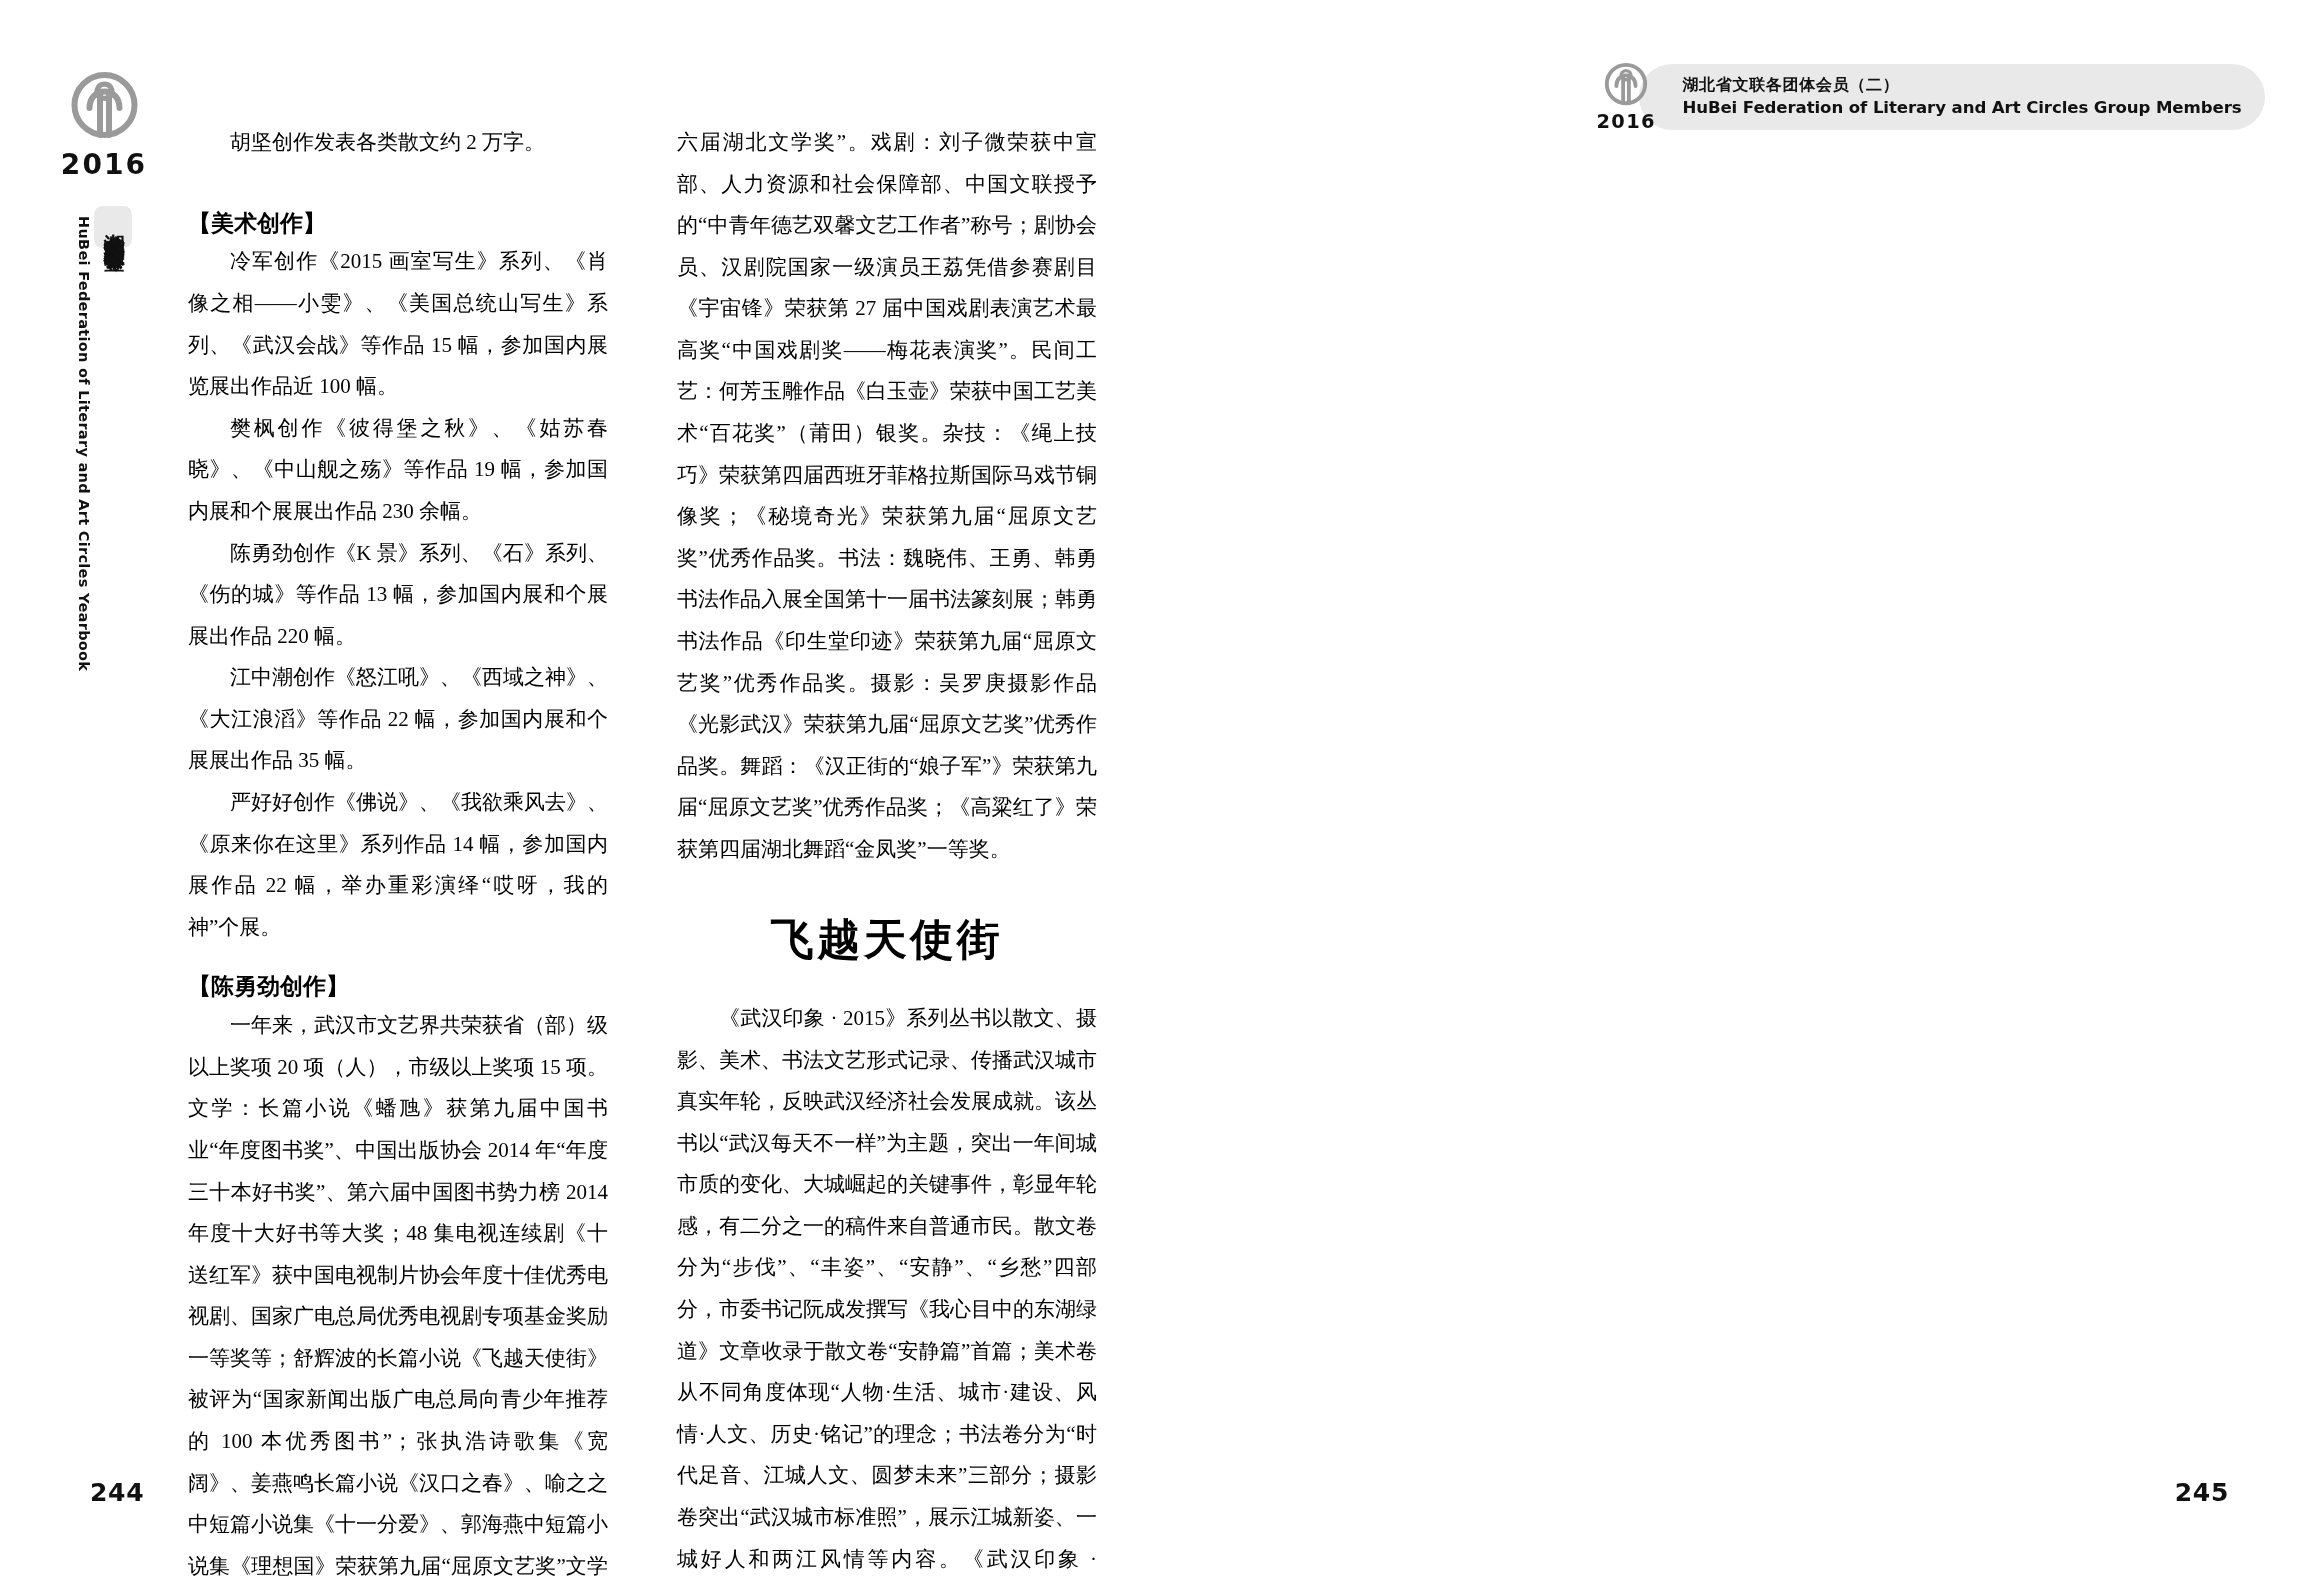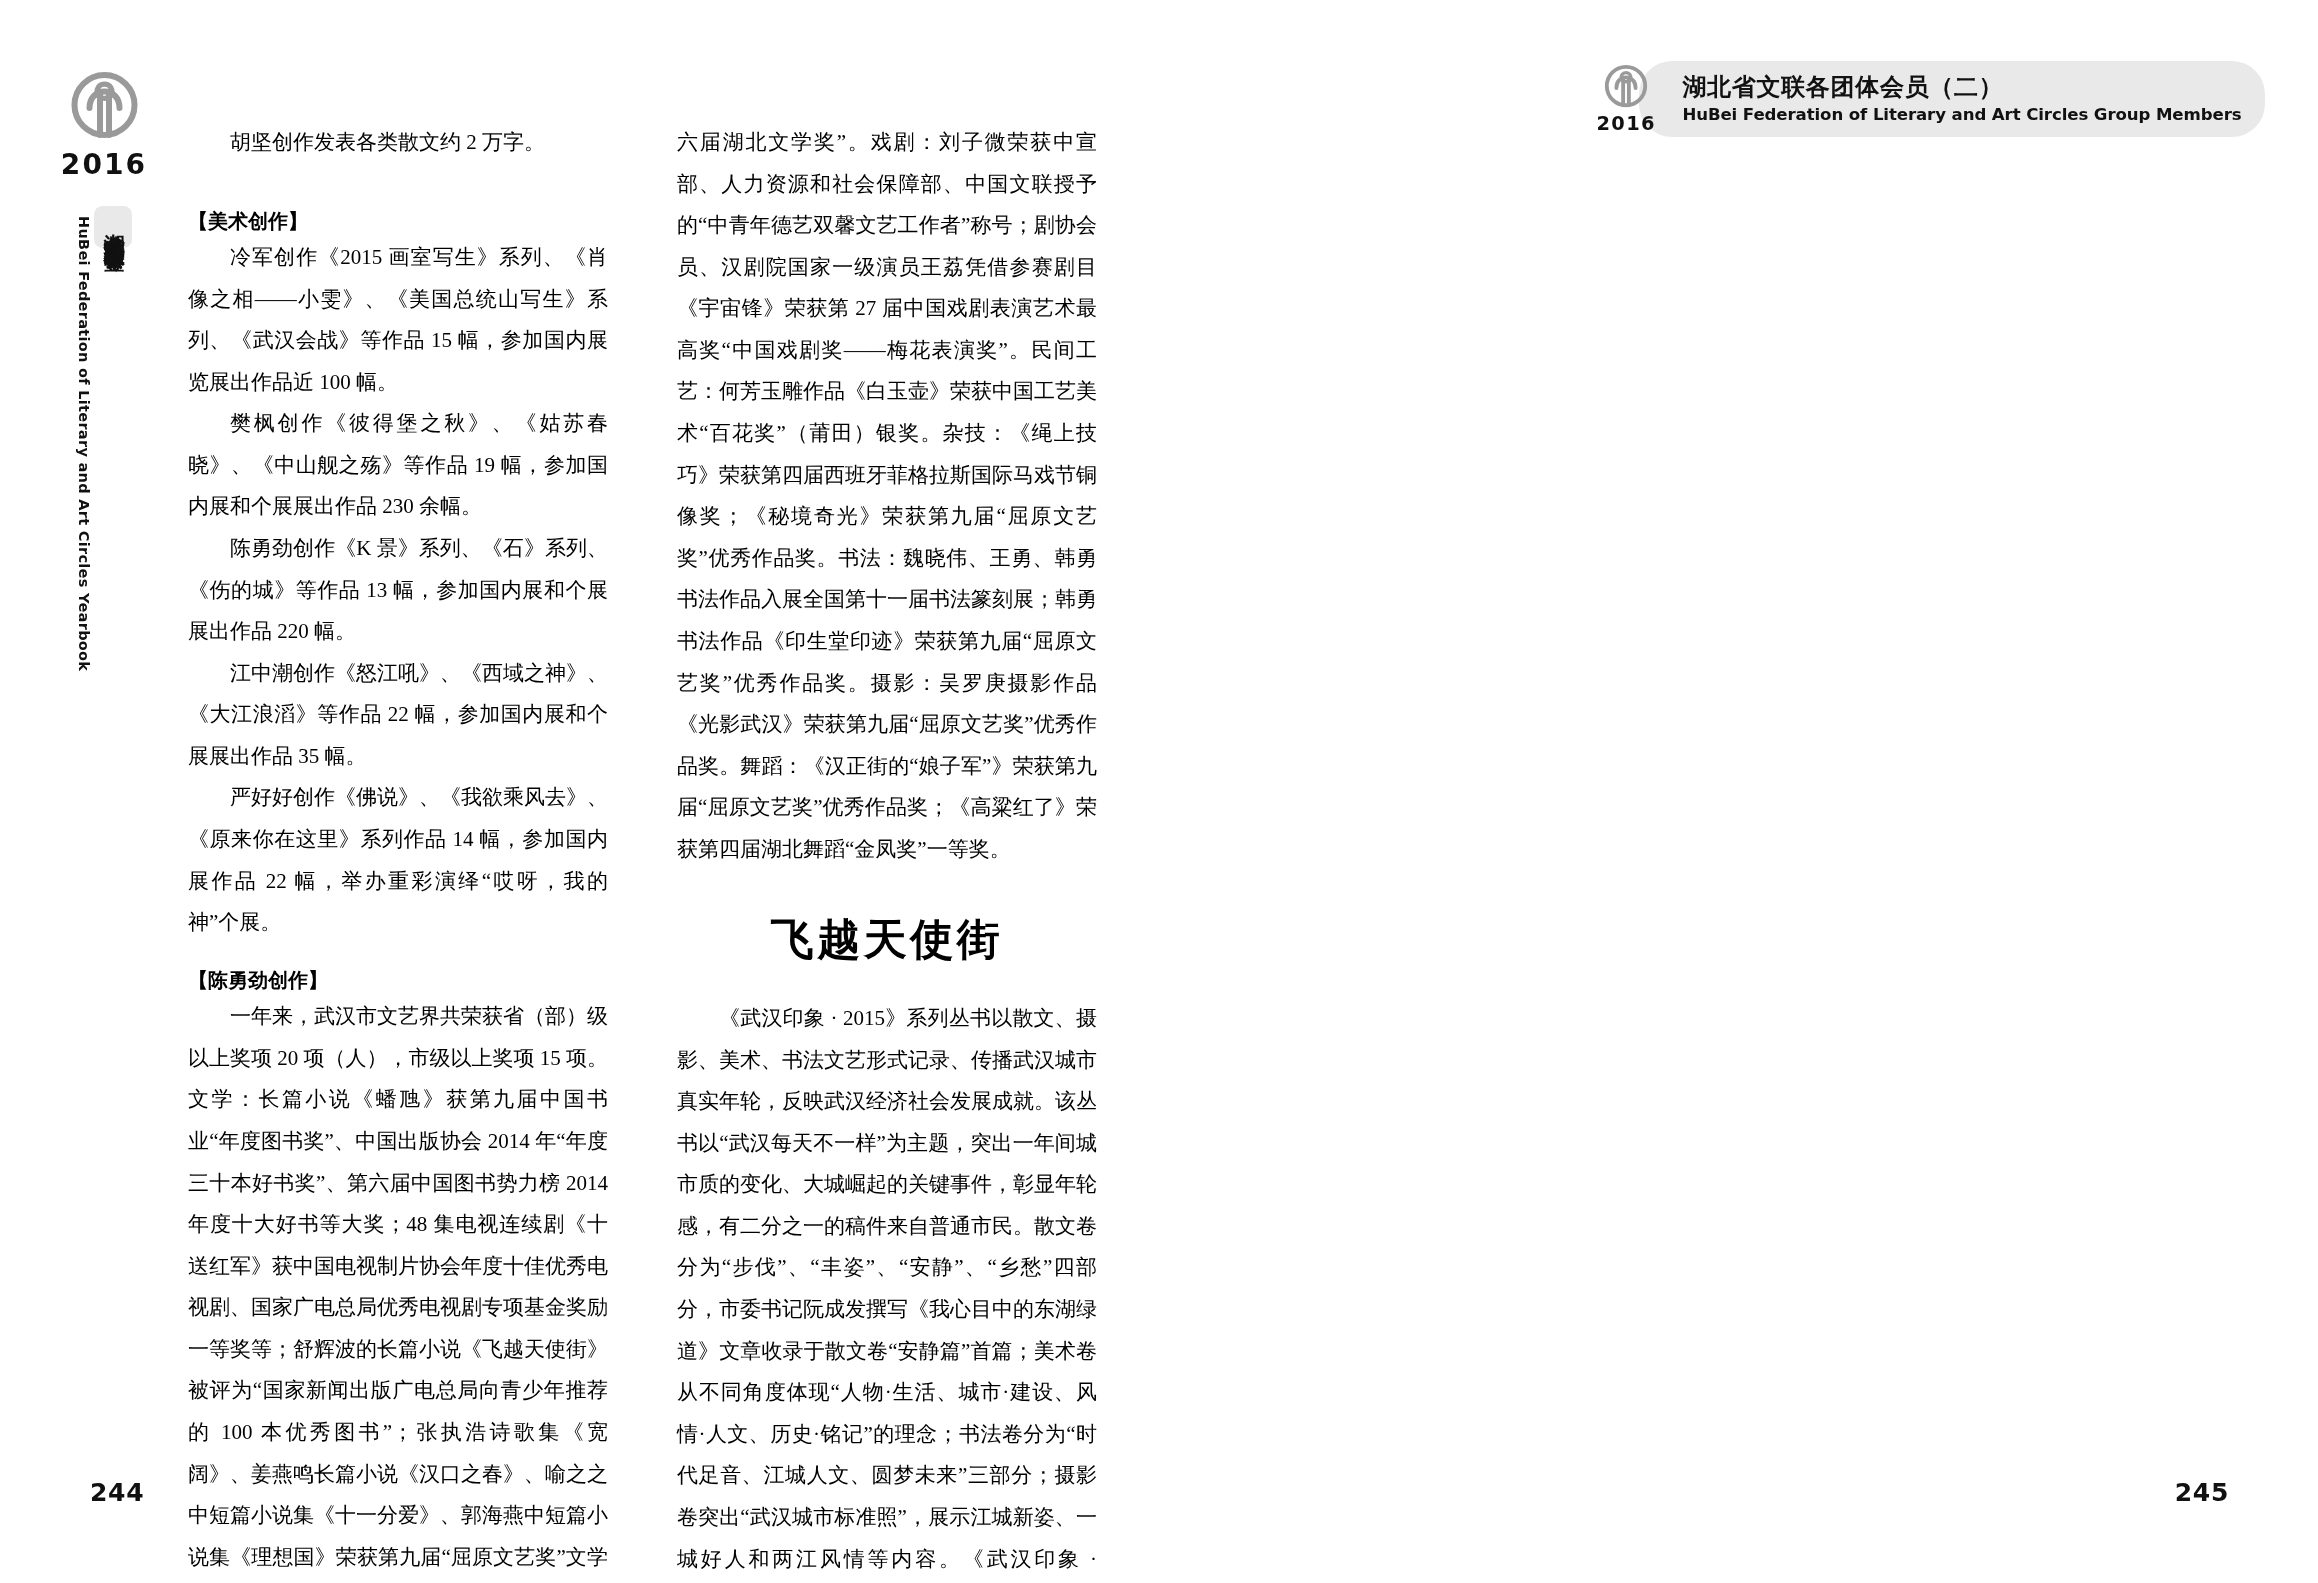--- a/index.html
+++ b/index.html
@@ -66,21 +66,21 @@
   .rp-logo svg{display:block;width:48px;height:48px;}
   .rp-logo .logo-year{font-size:19.4px;margin-top:1.4px;letter-spacing:1.4px;}
   .rp-badge{
     background:#e9e9e9;
     border-radius:33px;
     padding:11px 23.5px 12.4px 43px;
     min-width:484px;
   }
   .rp-badge .cn{
     font-family:"Liberation Sans","DejaVu Sans",sans-serif;
-    font-weight:bold;font-size:24px;letter-spacing:0.7px;color:#111;
+    font-weight:bold;font-size:16px;letter-spacing:0.7px;color:#111;
     line-height:1.25;
   }
   .rp-badge .en{
     font-family:"DejaVu Sans",sans-serif;
     font-weight:bold;font-size:16.6px;color:#111;margin-top:2.8px;
     line-height:1.2;letter-spacing:-0.1px;
   }
 
   
   .cols{position:absolute;top:0;height:1584px;display:flex;}
@@ -92,21 +92,21 @@
     text-justify:inter-ideograph;
     color:#000;
   }
   .col + .col{margin-left:69px;}
   .col p{margin:0;text-indent:2em;}
   .col p.noindent{text-indent:0;}
   .col h3{
     margin:21px 0 1.4px 0;
     font-family:"Liberation Sans","DejaVu Sans",sans-serif;
     font-weight:bold;
-    font-size:20px;
+    font-size:23px;
     line-height:1.5;
     letter-spacing:0px;
     text-indent:0;
   }
   .col h3.tight{margin-top:18px;}
   .col h2.bigtitle{
     margin:44px 0 32px 0;
     text-align:center;
     font-family:"Liberation Sans","DejaVu Sans",sans-serif;
     font-weight:bold;

